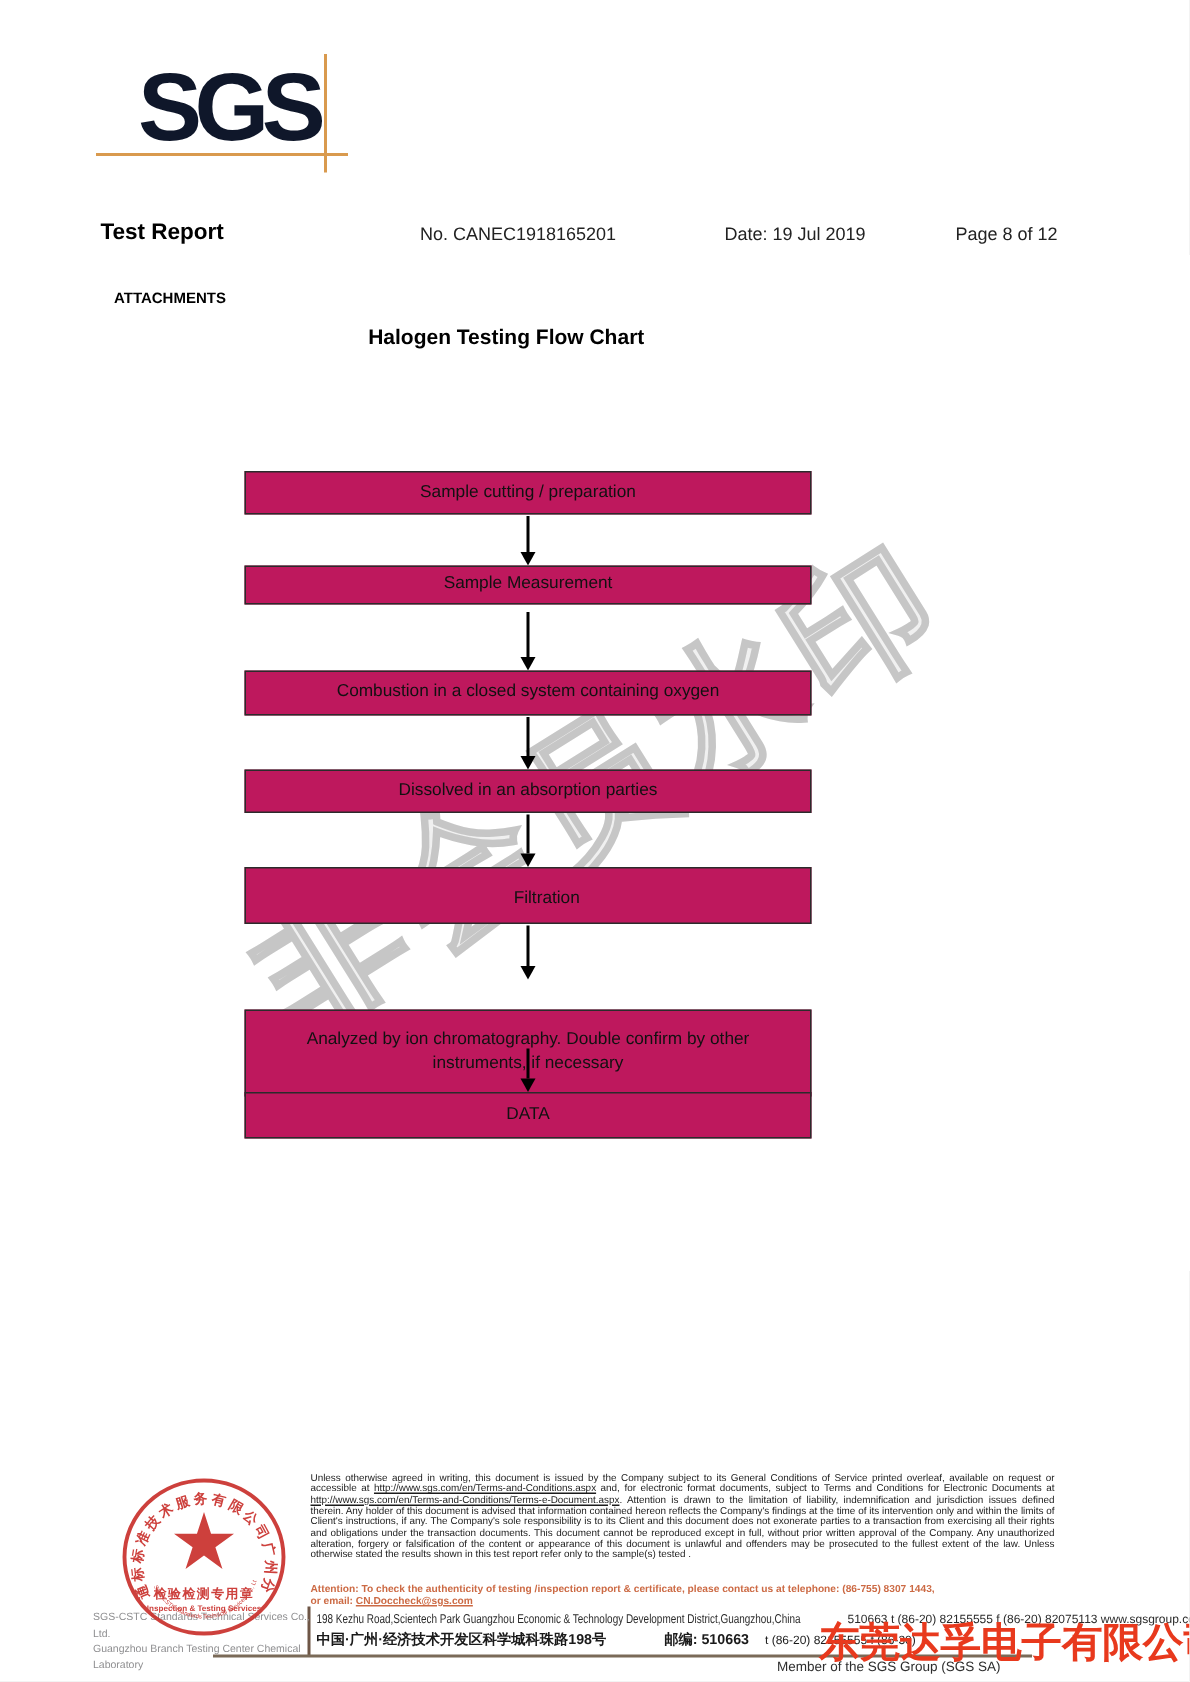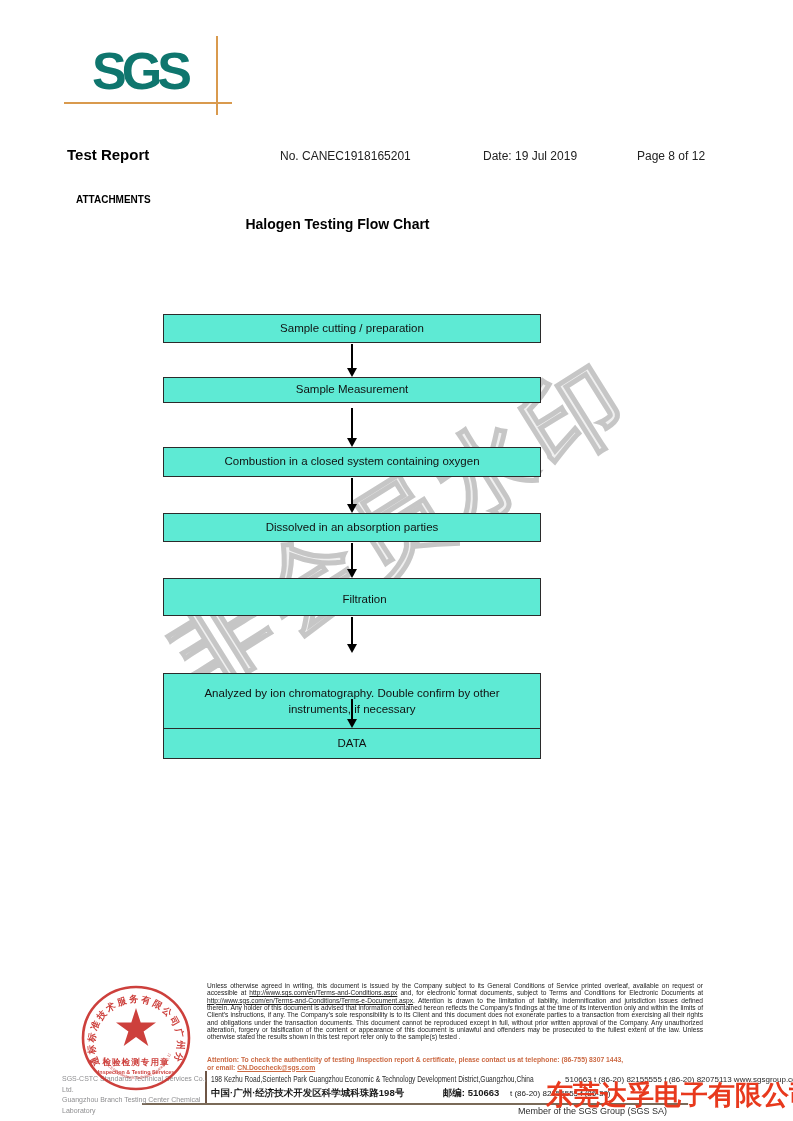--- a/index.html
+++ b/index.html
@@ -6,22 +6,22 @@
   html,body { background:#e9e9e9; }
   .page {
     position:relative; width:793px; height:1121px; margin:0 auto;
     background:#ffffff; overflow:hidden;
     font-family:"Liberation Sans", sans-serif; color:#1a1a1a;
   }
 
   
   .logo-text {
     position:absolute; left:92px; top:38px;
-    font-size:52px; font-weight:bold; letter-spacing:-5px;
-    color:#0f766e; line-height:66px;
+    font-size:64px; font-weight:bold; letter-spacing:-5px;
+    color:#0f172a; line-height:66px;
   }
   .logo-hline { position:absolute; left:64px; top:102px; width:168px; height:2px; background:#d99a4e; }
   .logo-vline { position:absolute; left:216px; top:36px; width:2px; height:79px; background:#d99a4e; }
 
   
   .report-title { position:absolute; left:67px; top:146px; font-size:15px; font-weight:bold; color:#000; }
   .report-no   { position:absolute; left:280px; top:149px; font-size:12px; color:#222; }
   .report-date { position:absolute; left:483px; top:149px; font-size:12px; color:#222; }
   .report-page { position:absolute; left:637px; top:149px; font-size:12px; color:#222; }
   .section-heading { position:absolute; left:76px; top:194px; font-size:10px; font-weight:bold; color:#000; }
@@ -33,21 +33,21 @@
     font-size:96px; font-weight:bold; letter-spacing:8px; white-space:nowrap;
     color:rgba(200,200,200,0.28);
     -webkit-text-stroke:2px #c6c6c6;
     transform:rotate(-32deg); transform-origin:0 50%;
     z-index:1; pointer-events:none;
   }
 
   
   .flow-box {
     position:absolute; left:163px; width:378px;
-    border:1.4px solid #2b2b2b; background:#5eead4;
+    border:1.4px solid #2b2b2b; background:#be185d;
     display:flex; align-items:center; justify-content:center; text-align:center;
     font-size:11.5px; color:#111; line-height:1.35; padding:0 18px; z-index:2;
   }
   .step-0 { top:314px; height:29px; }
   .step-1 { top:377px; height:26px;text-align:center; }
   .step-2 { top:447px; height:30px; }
   .step-3 { top:513px; height:29px; }
   .step-4 { top:578px; height:38px; align-items:flex-end; padding-bottom:7px;padding-left:43px; }
   .step-5 { top:673px; height:58px; }
   .step-6 { top:728px; height:31px; }

